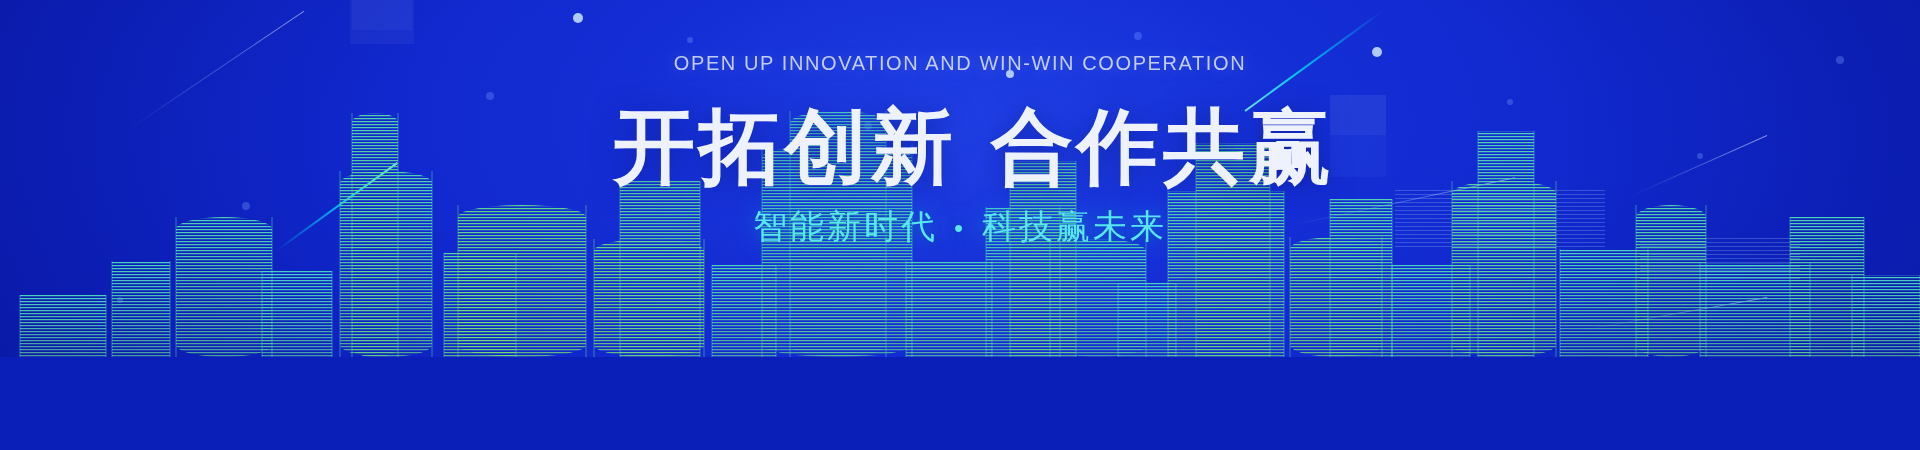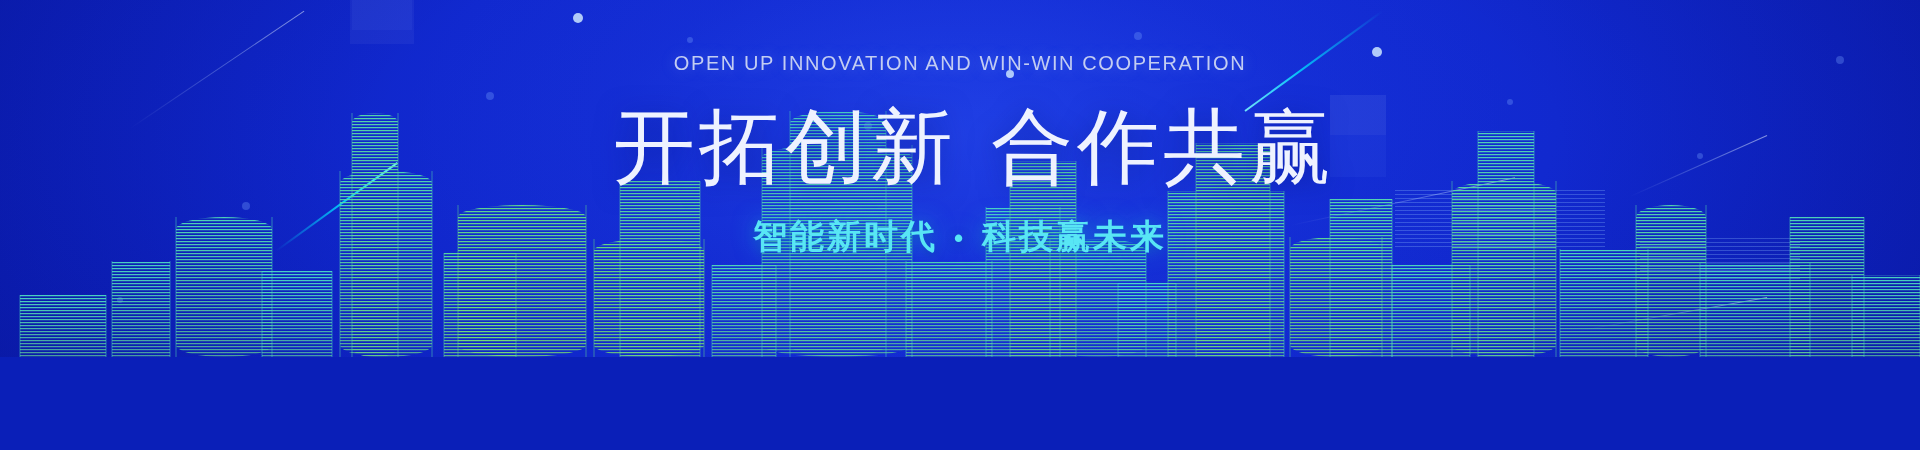--- a/index.html
+++ b/index.html
@@ -92,32 +92,32 @@
     letter-spacing: 1.6px;
     color: #c3cdf2;
     font-weight: 400;
     white-space: nowrap;
     text-shadow: 0 0 14px rgba(120,160,255,0.45);
   }
   .headline {
     margin-top: 28px;
     font-size: 82px;
     line-height: 1.08;
-    font-weight: 400;
+    font-weight: 700;
     color: #eef2ff;
     letter-spacing: 4px;
     white-space: nowrap;
     text-shadow: 0 3px 26px rgba(10,25,140,0.55);
     padding-left: 28px;
   }
   .headline .gap { display: inline-block; width: 34px; }
   .subtitle {
-    margin-top: 22px;
+    margin-top: 12px;
     font-size: 34px;
-    font-weight: 700;
+    font-weight: 400;
     color: #58e6f5;
     letter-spacing: 3px;
     white-space: nowrap;
     text-shadow: 0 0 22px rgba(40,200,255,0.55), 0 2px 10px rgba(0,60,140,0.5);
   }
   .subtitle .sep {
     display: inline-block;
     margin: 0 16px;
     vertical-align: middle;
     font-size: 26px;

